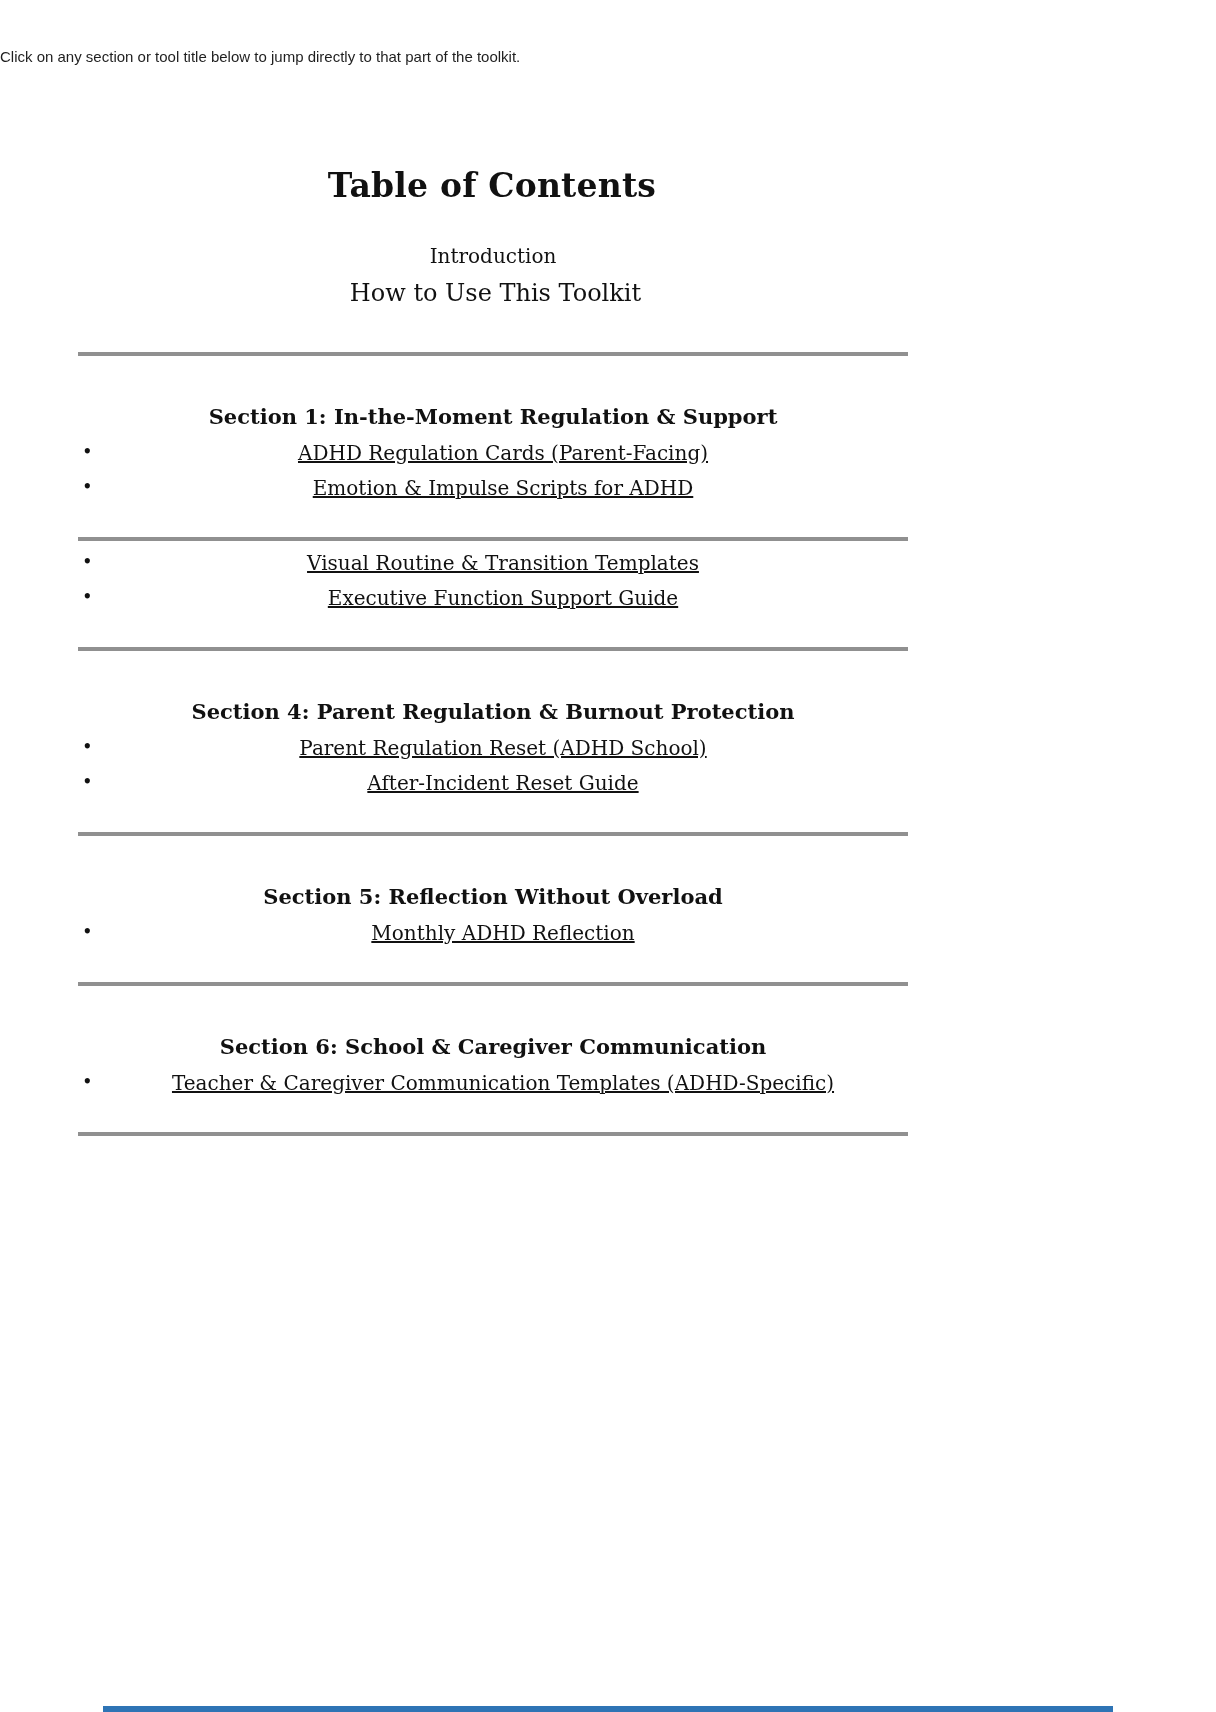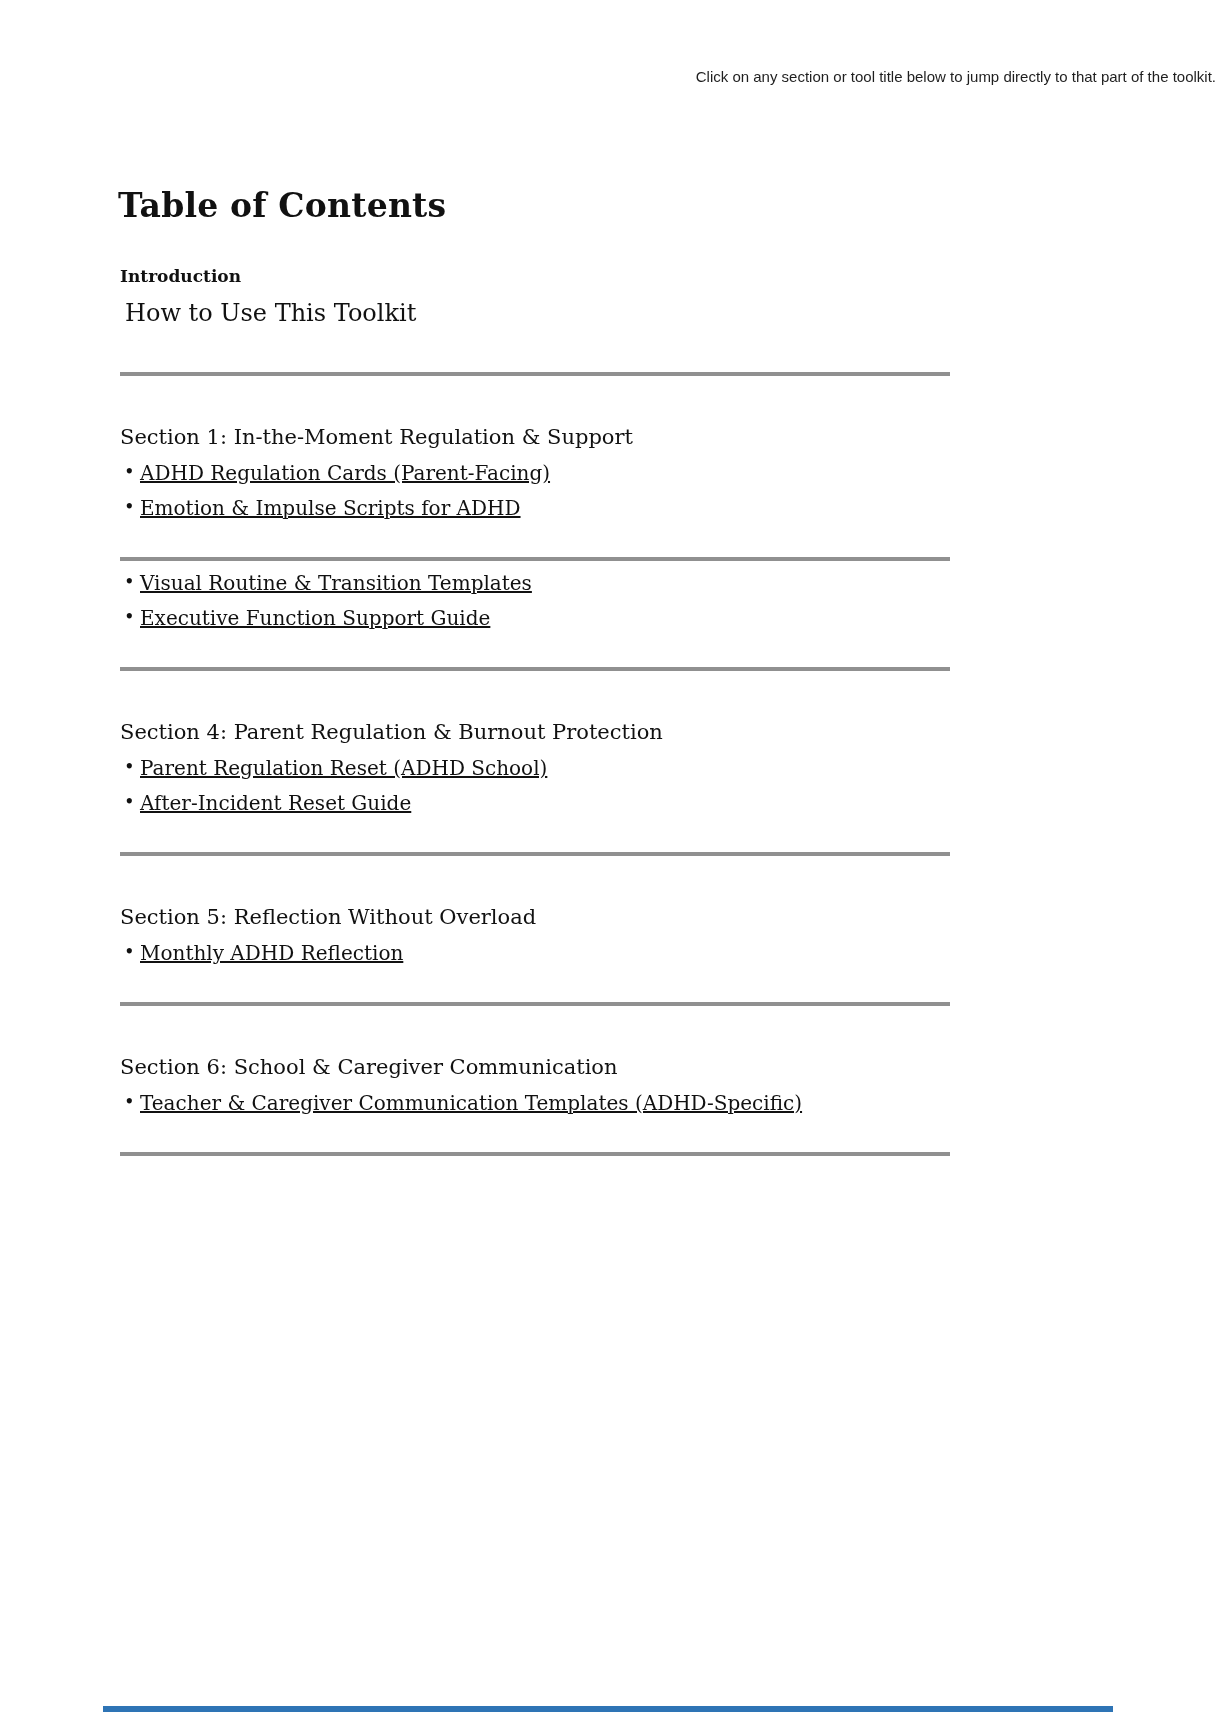--- a/index.html
+++ b/index.html
@@ -11,43 +11,44 @@
   body{
     width:1216px;
     height:1712px;
     background:#ffffff;
     color:var(--text);
     font-family:"DejaVu Serif","Liberation Serif",serif;
     position:relative;
     overflow:hidden;
   }
   .note{
-    padding-top:68px;
-    text-align:right;
+    padding-top:48px;
+    text-align:left;
     font-family:"Liberation Sans","DejaVu Sans",sans-serif;
     font-size:15px;
     line-height:17px;
     color:#1f1f1f;
   }
   .content{
-    margin-left:120px;
+    margin-left:78px;
     width:830px;
+    text-align:center;
   }
   h1.page-title{
     margin:100px 0 0 -2px;
     font-size:33px;
     line-height:42px;
     font-weight:700;
     letter-spacing:.2px;
   }
   .intro-heading{
     margin:36px 0 0 0;
-    font-size:17px;
+    font-size:20px;
     line-height:27px;
-    font-weight:700;
+    font-weight:400;
   }
   .intro-item{
     margin:10px 0 0 0;
     padding-left:5px;
     font-size:24px;
     line-height:26px;
     cursor:pointer;
   }
   .divider{
     height:4px;
@@ -55,21 +56,21 @@
     border:none;
     margin:36px 0 0 0;
   }
   .divider.first{
     margin-top:46px;
   }
   .section-heading{
     margin:47px 0 0 0;
     font-size:21px;
     line-height:28px;
-    font-weight:400;
+    font-weight:700;
     cursor:pointer;
   }
   ul.toc-list{
     list-style:none;
     margin:0;
     padding:0 0 0 4px;
     text-decoration:underline;
   }
   ul.toc-list li{
     position:relative;

